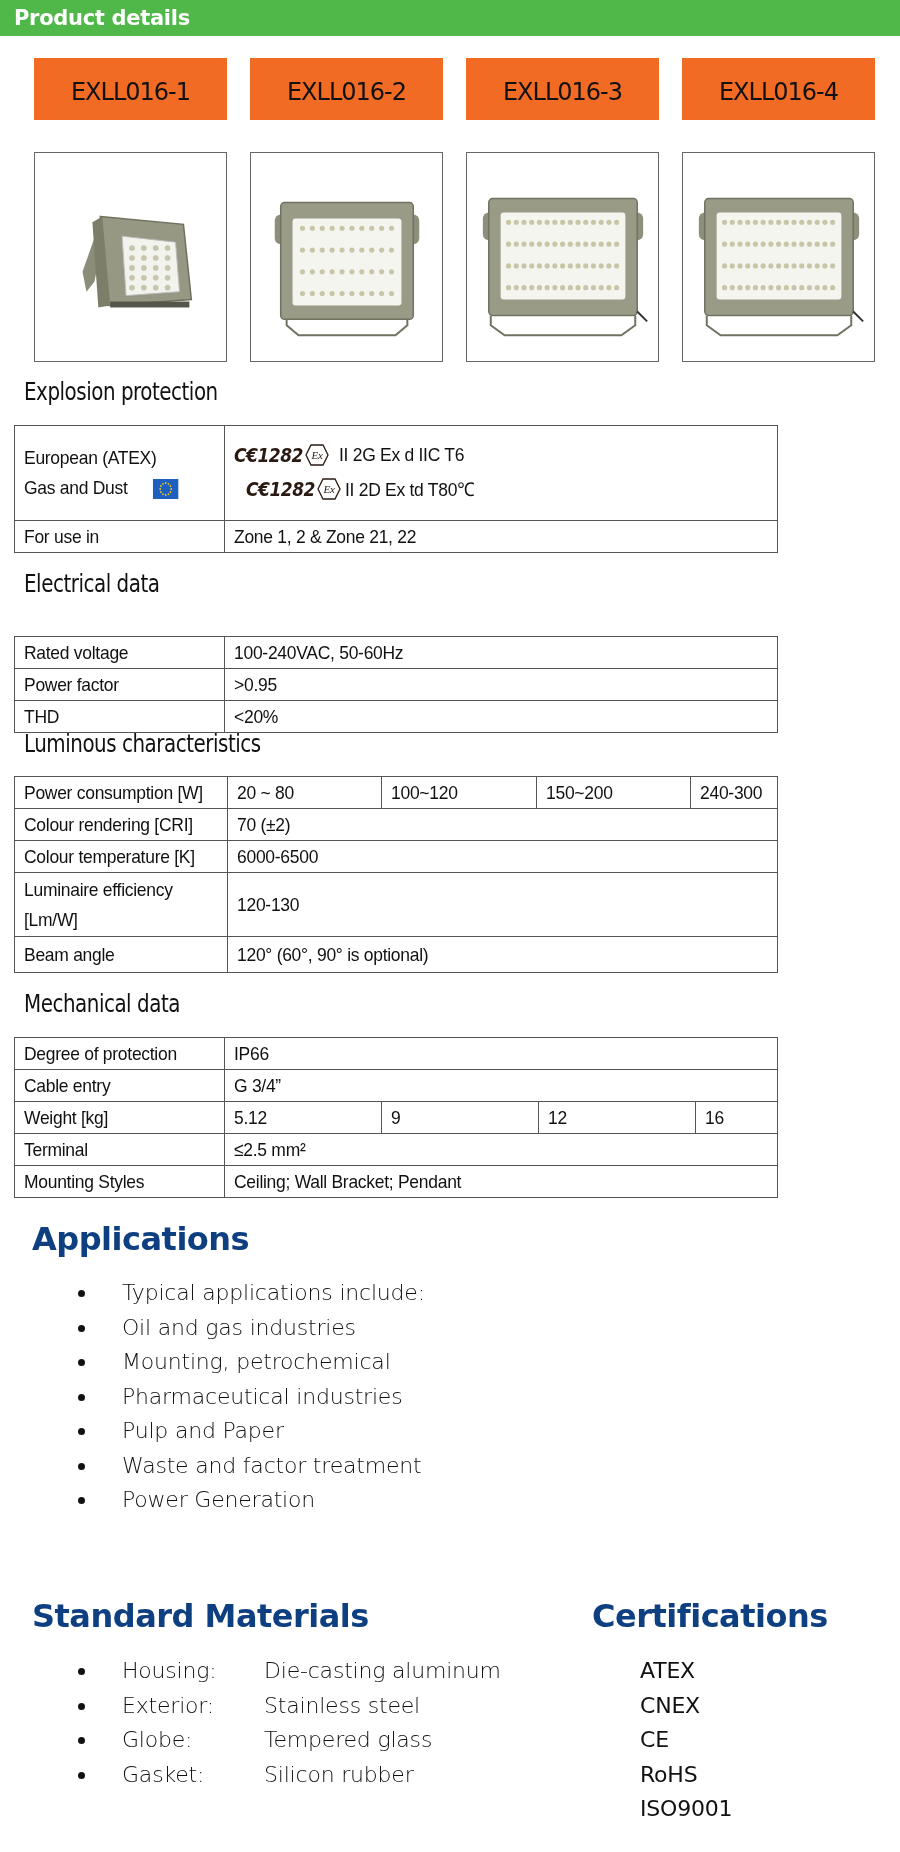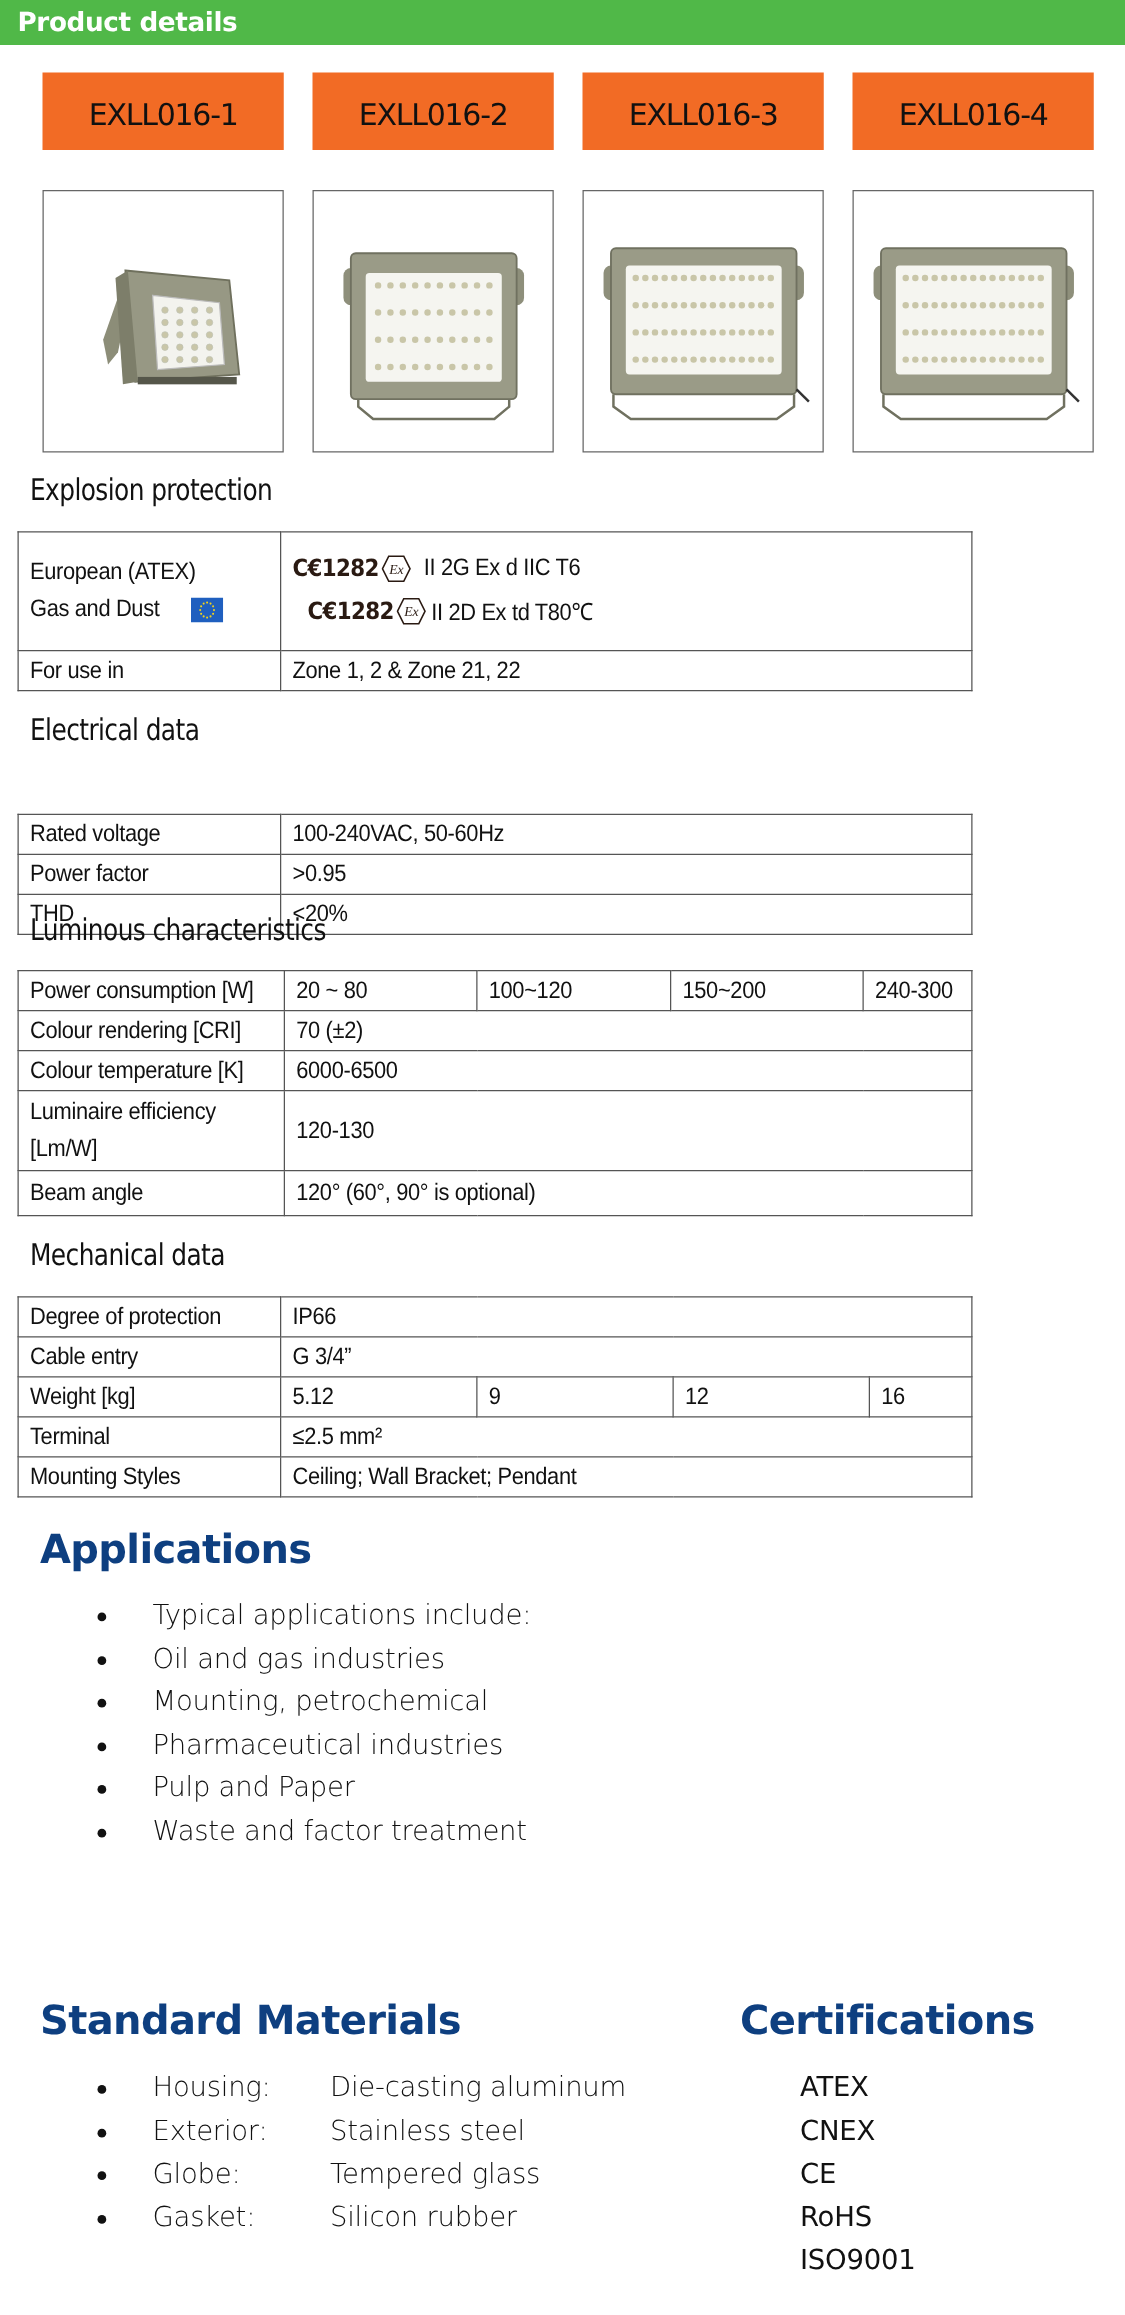--- a/index.html
+++ b/index.html
@@ -43,21 +43,21 @@
     font-family: "Liberation Sans", sans-serif;
   }
   table.spec td {
     border: 1.5px solid #555; padding: 0 9px; vertical-align: middle;
     letter-spacing: -0.3px; transform-origin: left;
   }
   table.spec td.label { width: 210px; }
   table.spec td .narrow { display: inline-block; transform: scaleX(0.92); transform-origin: left; white-space: nowrap; }
 
   .ce-line { display: flex; align-items: center; white-space: nowrap; }
-  .ce-mark { font-weight: bold; font-size: 19px; letter-spacing: -0.5px; color: #2a1a12; font-family: "DejaVu Sans Condensed", "DejaVu Sans", sans-serif; }
+  .ce-mark { font-weight: bold; font-size: 19px; letter-spacing: -0.5px; color: #2a1a12; font-family: "DejaVu Sans Condensed", "DejaVu Sans", sans-serif; font-style: italic; }
   .ex-hex { display: inline-block; width: 24px; height: 22px; margin: 0 4px 0 2px; vertical-align: middle; }
   .eu-flag { display: inline-block; width: 28px; height: 20px; vertical-align: middle; margin-left: 22px; }
 
   .blue-heading {
     position: absolute; color: #0e3f80; font-weight: bold; font-size: 32px;
     font-family: "DejaVu Sans", sans-serif; letter-spacing: -0.5px;
   }
   ul.bul { position: absolute; list-style: none; }
   ul.bul li {
     position: relative; height: 34.5px; font-size: 22px; color: #111;
@@ -358,21 +358,21 @@
     </td>
   </tr>
   <tr style="height:32px">
     <td class="label"><span class="narrow">For use in</span></td>
     <td><span class="narrow">Zone 1, 2 &amp; Zone 21, 22</span></td>
   </tr>
 </tbody>
   </table>
 
 <div class="section-title" style="top:570px">Electrical data</div>
-<table class="spec" style="top:651px">
+<table class="spec" style="top:636px">
   <tbody>
       <tr style="height:32px">
     <td class="label"><span class="narrow">Rated voltage</span></td>
     <td><span class="narrow">100-240VAC, 50-60Hz</span></td>
   </tr>
   <tr style="height:32px">
     <td class="label"><span class="narrow">Power factor</span></td>
     <td><span class="narrow">&gt;0.95</span></td>
   </tr>
   <tr style="height:32px">
@@ -441,20 +441,21 @@
   </table>
 
 <div class="blue-heading" style="left:32px; top:1220px">Applications</div>
 <ul class="bul" style="left:78px; top:1280px">
   <li><span class="dot"></span><span>Typical applications include:</span></li>
   <li><span class="dot"></span><span>Oil and gas industries</span></li>
   <li><span class="dot"></span><span>Mounting, petrochemical</span></li>
   <li><span class="dot"></span><span>Pharmaceutical industries</span></li>
   <li><span class="dot"></span><span>Pulp and Paper</span></li>
   <li><span class="dot"></span><span>Waste and factor treatment</span></li>
+  <li><span class="dot"></span><span>Power Generation</span></li>
 </ul>
 
 <div class="blue-heading" style="left:32px; top:1597px">Standard Materials</div>
 <ul class="bul" style="left:78px; top:1658px">
   <li><span class="dot"></span><span class="mat-label">Housing:</span><span>Die-casting aluminum</span></li>
   <li><span class="dot"></span><span class="mat-label">Exterior:</span><span>Stainless steel</span></li>
   <li><span class="dot"></span><span class="mat-label">Globe:</span><span>Tempered glass</span></li>
   <li><span class="dot"></span><span class="mat-label">Gasket:</span><span>Silicon rubber</span></li>
 </ul>
 

